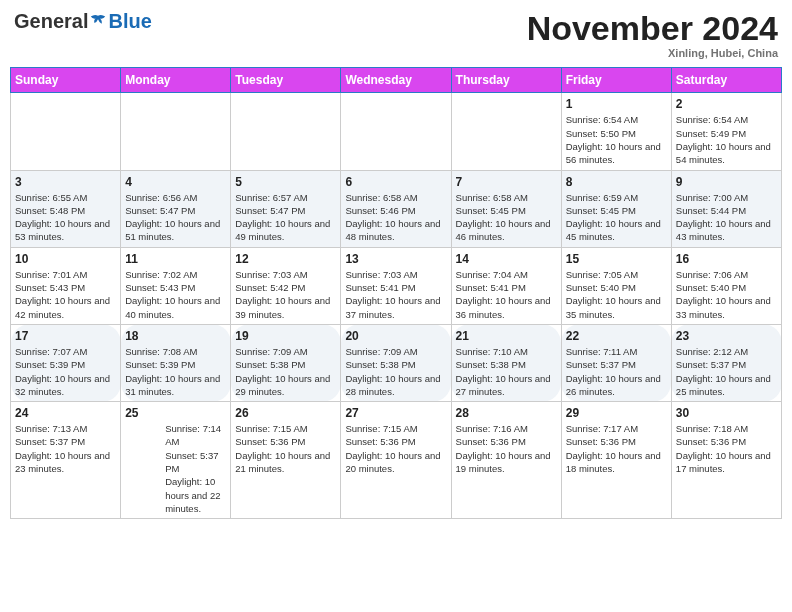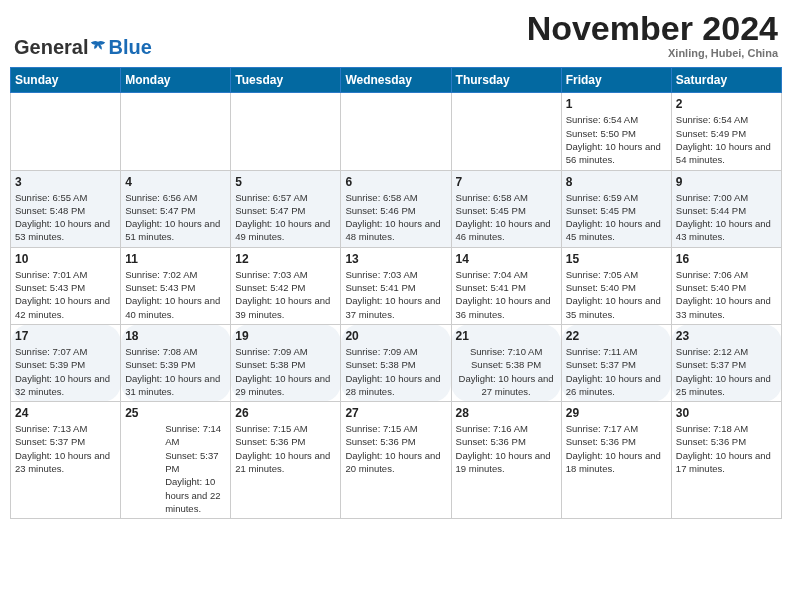--- a/index.html
+++ b/index.html
@@ -6,21 +6,21 @@
     body {
       font-family: Arial, sans-serif;
       background: #fff;
       width: 792px;
       min-height: 612px;
       padding: 10px;
     }
     .header {
       display: flex;
       justify-content: space-between;
-      align-items: flex-end;
+      align-items: flex-start;
       margin-bottom: 8px;
       padding: 0 4px;
     }
     .logo {
       display: flex;
       flex-direction: column;
       align-items: flex-start;
     }
     .logo-text {
       display: flex;
@@ -74,21 +74,21 @@
       min-height: 80px;
       background: #fff;
     }
     .calendar tr:nth-child(even) td {
       background: #f0f4f8;
     }
     .calendar tr:nth-child(odd) td {
       background: #fff;
     }
     
-    .calendar thead tr th { background: #0369a1; }
+    .calendar thead tr th { background: #d946ef; }
     .day-number {
       font-size: 12px;
       font-weight: bold;
       color: #222;
       display: block;
       margin-bottom: 2px;
     }
     .day-info {
       font-size: 9.5px;
       color: #333;
@@ -260,21 +260,21 @@
 Daylight: 10 hours and 29 minutes.</div>
         </td>
         <td>
           <span class="day-number">20</span>
           <div class="day-info" style="white-space: pre-line;">Sunrise: 7:09 AM
 Sunset: 5:38 PM
 Daylight: 10 hours and 28 minutes.</div>
         </td>
         <td>
           <span class="day-number">21</span>
-          <div class="day-info" style="white-space: pre-line; text-align: center;">Sunrise: 7:10 AM
+          <div class="day-info" style="white-space: pre-line;">Sunrise: 7:10 AM
 Sunset: 5:38 PM
 Daylight: 10 hours and 27 minutes.</div>
         </td>
         <td>
           <span class="day-number">22</span>
           <div class="day-info" style="white-space: pre-line;">Sunrise: 7:11 AM
 Sunset: 5:37 PM
 Daylight: 10 hours and 26 minutes.</div>
         </td>
         <td>

